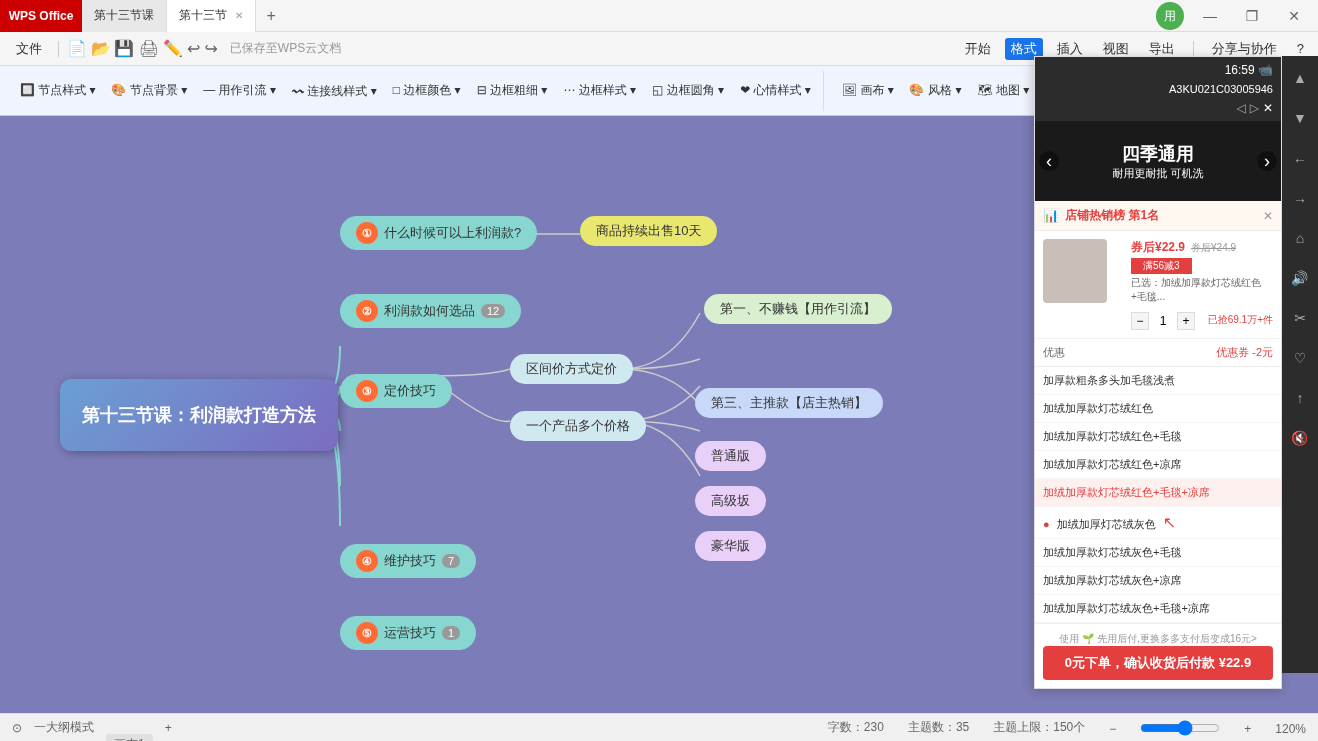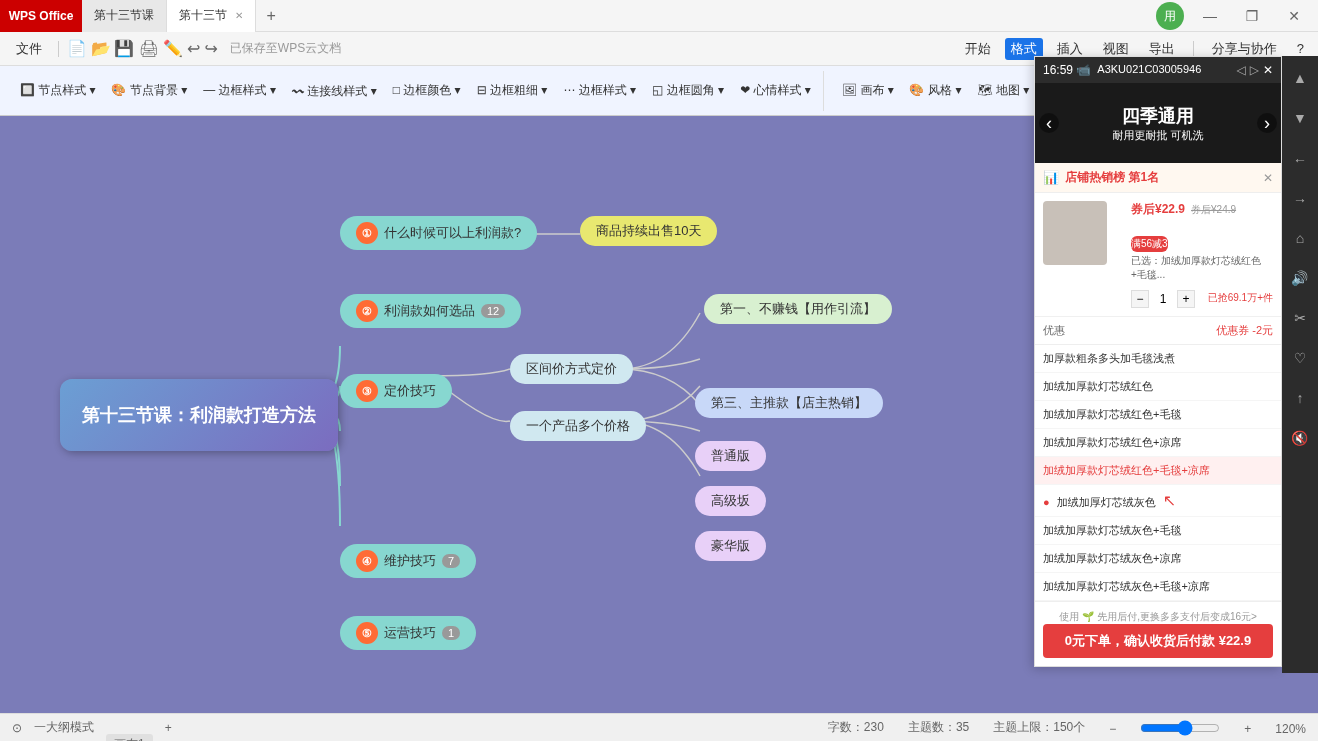--- a/index.html
+++ b/index.html
@@ -120,22 +120,23 @@
       width: 100%; height: 28px; background: #f0f0f0;
       display: flex; align-items: center; padding: 0 12px;
       font-size: 12px; color: #666; border-top: 1px solid #ddd;
       gap: 12px;
     }
     .status-right { margin-left: auto; display: flex; align-items: flex-end; gap: 24px; }
 
     
     .chat-header {
       background: #2c2c2c; color: white;
-      padding: 6px 8px; display: flex; align-items: flex-start; gap: 6px;
+      padding: 6px 8px; display: flex; align-items: flex-end; gap: 6px;
       font-size: 12px;
+      flex-direction: column;
     }
     .chat-id { font-size: 11px; flex: 1; }
     .chat-controls { display: flex; gap: 4px; color: #aaa; }
 
     
     .video-preview {
       width: 100%; height: 80px; background: #1a1a1a;
       position: relative; display: flex; align-items: center; justify-content: center;
     }
     .video-nav { position: absolute; left: 0; right: 0; top: 0; bottom: 0; display: flex; align-items: center; justify-content: space-between; padding: 0 4px; }
@@ -152,21 +153,21 @@
     .close-btn { margin-left: auto; color: #999; cursor: pointer; }
 
     
     .product-item {
       display: flex; align-items: flex-start; gap: 24px;
       padding: 8px; border-bottom: 1px solid #f0f0f0;
     }
     .product-img { width: 64px; height: 64px; background: #e0e0e0; border-radius: 4px; flex-shrink: 0; }
     .product-info { flex: 1; font-size: 11px; }
     .product-price { color: #e53e3e; font-weight: bold; font-size: 12px; }
-    .product-tag { background: #e53e3e; color: white; font-size: 10px; padding: 1px 0; border-radius: 6px; margin-top: 18px; display: inline-block; }
+    .product-tag { background: #e53e3e; color: white; font-size: 10px; padding: 1px 12px; border-radius: 0; margin-top: 2px; display: inline-block; }
     .product-desc { color: #666; font-size: 10px; margin-top: 2px; }
     .qty-control { display: flex; align-items: center; gap: 4px; margin-top: 4px; }
     .qty-btn { width: 18px; height: 18px; border: 1px solid #ddd; background: #f5f5f5; display: flex; align-items: center; justify-content: center; font-size: 12px; cursor: pointer; }
     .qty-val { font-size: 12px; min-width: 20px; text-align: center; }
     .sold-count { color: #e53e3e; font-size: 10px; margin-top: 2px; }
     .options-list { padding: 0; }
     .option-item {
       padding: 6px 8px; font-size: 11px; color: #333;
       border-bottom: 1px solid #f5f5f5; cursor: pointer;
     }
@@ -259,21 +260,21 @@
     <div class="menu-divider"></div>
     <div class="menu-right-item">分享与协作</div>
     <div class="menu-right-item">?</div>
   </div>
 </div>
 
 <div class="ribbon">
   <div class="ribbon-group">
     <div class="ribbon-btn">🔲 节点样式 ▾</div>
     <div class="ribbon-btn">🎨 节点背景 ▾</div>
-    <div class="ribbon-btn">— 边框样式 ▾</div>
+    <div class="ribbon-btn">— 用作引流 ▾</div>
     <div class="ribbon-btn">〰 连接线样式 ▾</div>
     <div class="ribbon-btn">□ 边框颜色 ▾</div>
     <div class="ribbon-btn">⊟ 边框粗细 ▾</div>
     <div class="ribbon-btn">⋯ 边框样式 ▾</div>
     <div class="ribbon-btn">◱ 边框圆角 ▾</div>
     <div class="ribbon-btn">❤ 心情样式 ▾</div>
   </div>
   <div class="ribbon-group">
     <div class="ribbon-btn">🖼 画布 ▾</div>
     <div class="ribbon-btn">🎨 风格 ▾</div>

